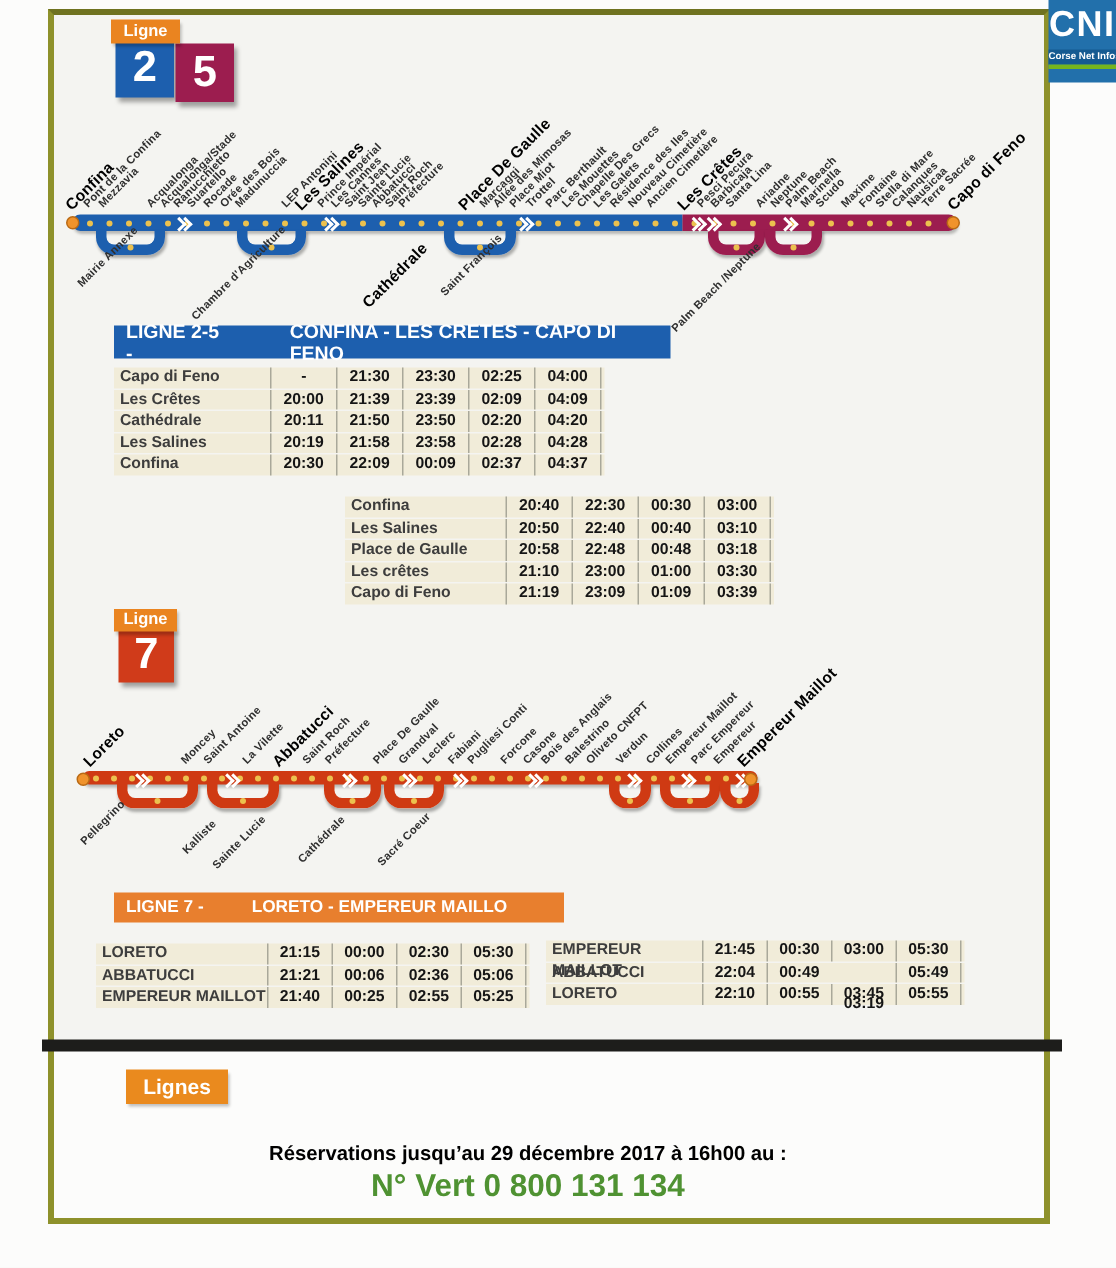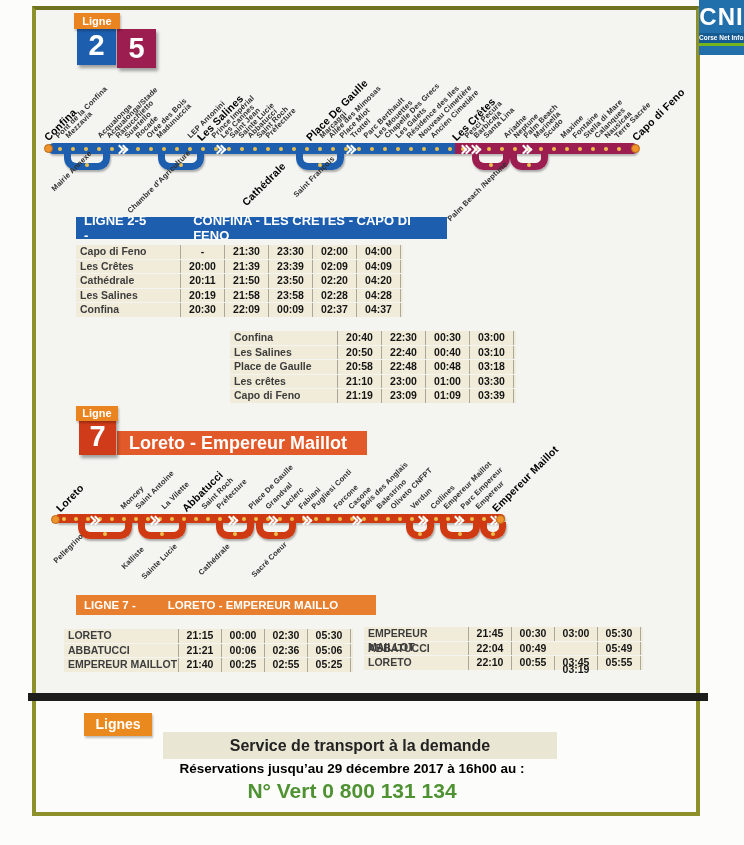--- a/index.html
+++ b/index.html
@@ -219,21 +219,21 @@
   <div class="thead thead25">
     <span>LIGNE 2-5 -</span>
     <span>CONFINA - LES CRETES - CAPO DI FENO</span>
   </div>
   <div class="ttable" id="t25a" style="left: 76px; top: 245px;">
       <div class="t-row">
         <div class="t-name" style="width: 104px;">Capo di Feno</div>
         <div class="t-time" style="width: 44px;">-</div>
         <div class="t-time" style="width: 44px;">21:30</div>
         <div class="t-time" style="width: 44px;">23:30</div>
-        <div class="t-time" style="width: 44px;">02:00</div>
+        <div class="t-time" style="width: 44px;">02:25</div>
         <div class="t-time" style="width: 44px;">04:00</div>
         <div class="t-end"></div>
       </div>
       <div class="t-row">
         <div class="t-name" style="width: 104px;">Les Crêtes</div>
         <div class="t-time" style="width: 44px;">20:00</div>
         <div class="t-time" style="width: 44px;">21:39</div>
         <div class="t-time" style="width: 44px;">23:39</div>
         <div class="t-time" style="width: 44px;">02:09</div>
         <div class="t-time" style="width: 44px;">04:09</div>
@@ -305,21 +305,20 @@
         <div class="t-time" style="width: 44px;">21:19</div>
         <div class="t-time" style="width: 44px;">23:09</div>
         <div class="t-time" style="width: 44px;">01:09</div>
         <div class="t-time" style="width: 44px;">03:39</div>
         <div class="t-end"></div>
       </div>
     </div>
 
   <div class="tag tag7">Ligne</div>
   <div class="numbox box7">7</div>
-  <div class="banner banner7">Loreto - Empereur Maillot</div>
 
   <div class="route" id="route7">
       <div class="seg" style="left: 55px; top: 514px; width: 450px; height: 9px; background: rgb(207, 58, 19); border-radius: 6px; box-shadow: rgba(0, 0, 0, 0.25) 1px 2px 2px;"></div>
       <div class="loop" style="left: 78px; top: 522px; width: 54px; height: 17px; border-color: rgb(207, 58, 19); border-width: 7px;"></div>
       <div class="dot" style="left: 103px; top: 532px;"></div>
       <div class="loop" style="left: 138px; top: 522px; width: 48px; height: 17px; border-color: rgb(207, 58, 19); border-width: 7px;"></div>
       <div class="dot" style="left: 160px; top: 532px;"></div>
       <div class="loop" style="left: 216px; top: 522px; width: 38px; height: 17px; border-color: rgb(207, 58, 19); border-width: 7px;"></div>
       <div class="dot" style="left: 233px; top: 532px;"></div>
       <div class="loop" style="left: 256px; top: 522px; width: 40px; height: 17px; border-color: rgb(207, 58, 19); border-width: 7px;"></div>
@@ -467,16 +466,15 @@
         <div class="t-name" style="width: 104px;">LORETO</div>
         <div class="t-time" style="width: 43px;">22:10</div>
         <div class="t-time" style="width: 43px;">00:55</div>
         <div class="t-time" style="width: 43px;">03:45</div>
         <div class="t-time" style="width: 43px;">05:55</div>
         <div class="t-end"></div>
       </div>
     </div>
 
   <div class="tag tagL">Lignes</div>
-  <div class="service-band">Service de transport à la demande</div>
   <div class="reservations">Réservations jusqu’au 29 décembre 2017 à 16h00 au :</div>
   <div class="phone">N° Vert 0 800 131 134</div>
 </div>
 
 </body></html>

